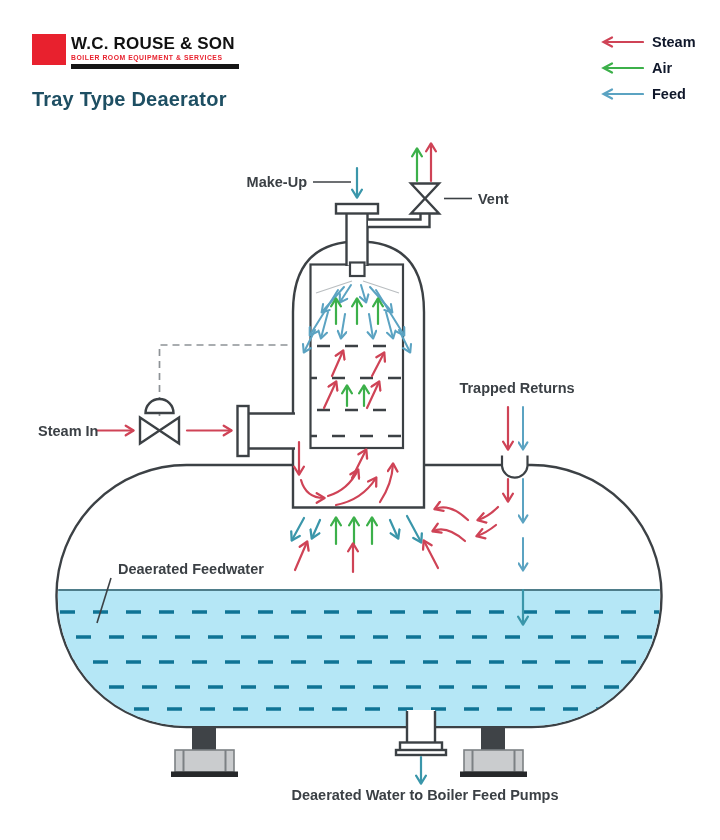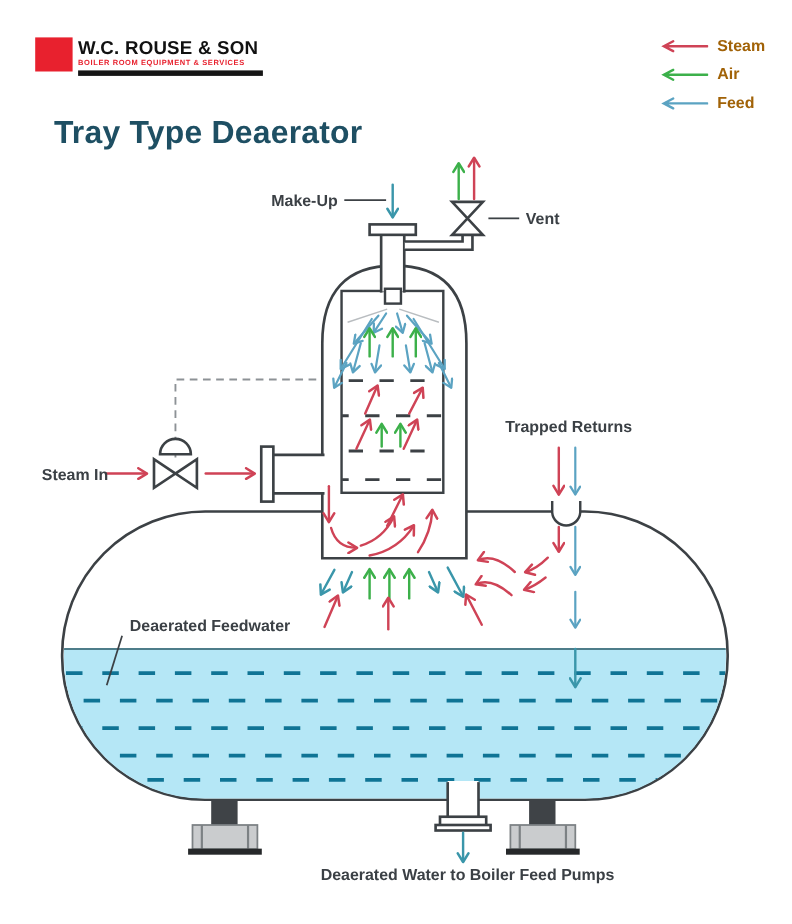--- a/index.html
+++ b/index.html
@@ -8,23 +8,23 @@
   
   .logo{position:absolute;left:32px;top:34px;display:flex;align-items:flex-start;}
   .logo-square{width:34px;height:31px;background:#e8212e;}
   .logo-text{margin-left:5px;}
   .logo-name{font-size:17px;font-weight:800;color:#111;letter-spacing:.2px;line-height:19px;}
   .logo-tagline{font-size:6.8px;font-weight:700;color:#e8212e;letter-spacing:.55px;margin-top:1px;}
   .logo-bar{width:168px;height:5px;background:#151515;margin-top:3px;}
   
   .legend{position:absolute;left:598px;top:34px;display:flex;flex-direction:column;gap:10px;}
   .legend-row{display:flex;align-items:center;gap:8px;}
-  .legend-label{font-size:14.5px;font-weight:600;color:#a16207;}
-  
-  .title{position:absolute;left:32px;top:88px;margin:17px;font-size:29px;font-weight:800;
+  .legend-label{font-size:14.5px;font-weight:600;color:#0f172a;}
+  
+  .title{position:absolute;left:32px;top:88px;margin:0;font-size:20px;font-weight:800;
          color:#1e4f63;letter-spacing:.2px;text-align:center;}
   
   .diagram{position:absolute;left:0;top:0;}
   .ol{stroke:#3c4145;fill:none;stroke-width:2.4px;}
   .olf{stroke:#3c4145;fill:#fff;stroke-width:2.4px;}
   .thin{stroke:#3c4145;fill:none;stroke-width:1.6px;}
   .steam{stroke:#cf4356;fill:none;stroke-width:2.2px;stroke-linecap:round;}
   .air{stroke:#3cb04a;fill:none;stroke-width:2.2px;stroke-linecap:round;}
   .wat{stroke:#5ba3c2;fill:none;stroke-width:2px;stroke-linecap:round;}
   .teal{stroke:#3a96aa;fill:none;stroke-width:2.2px;stroke-linecap:round;}

